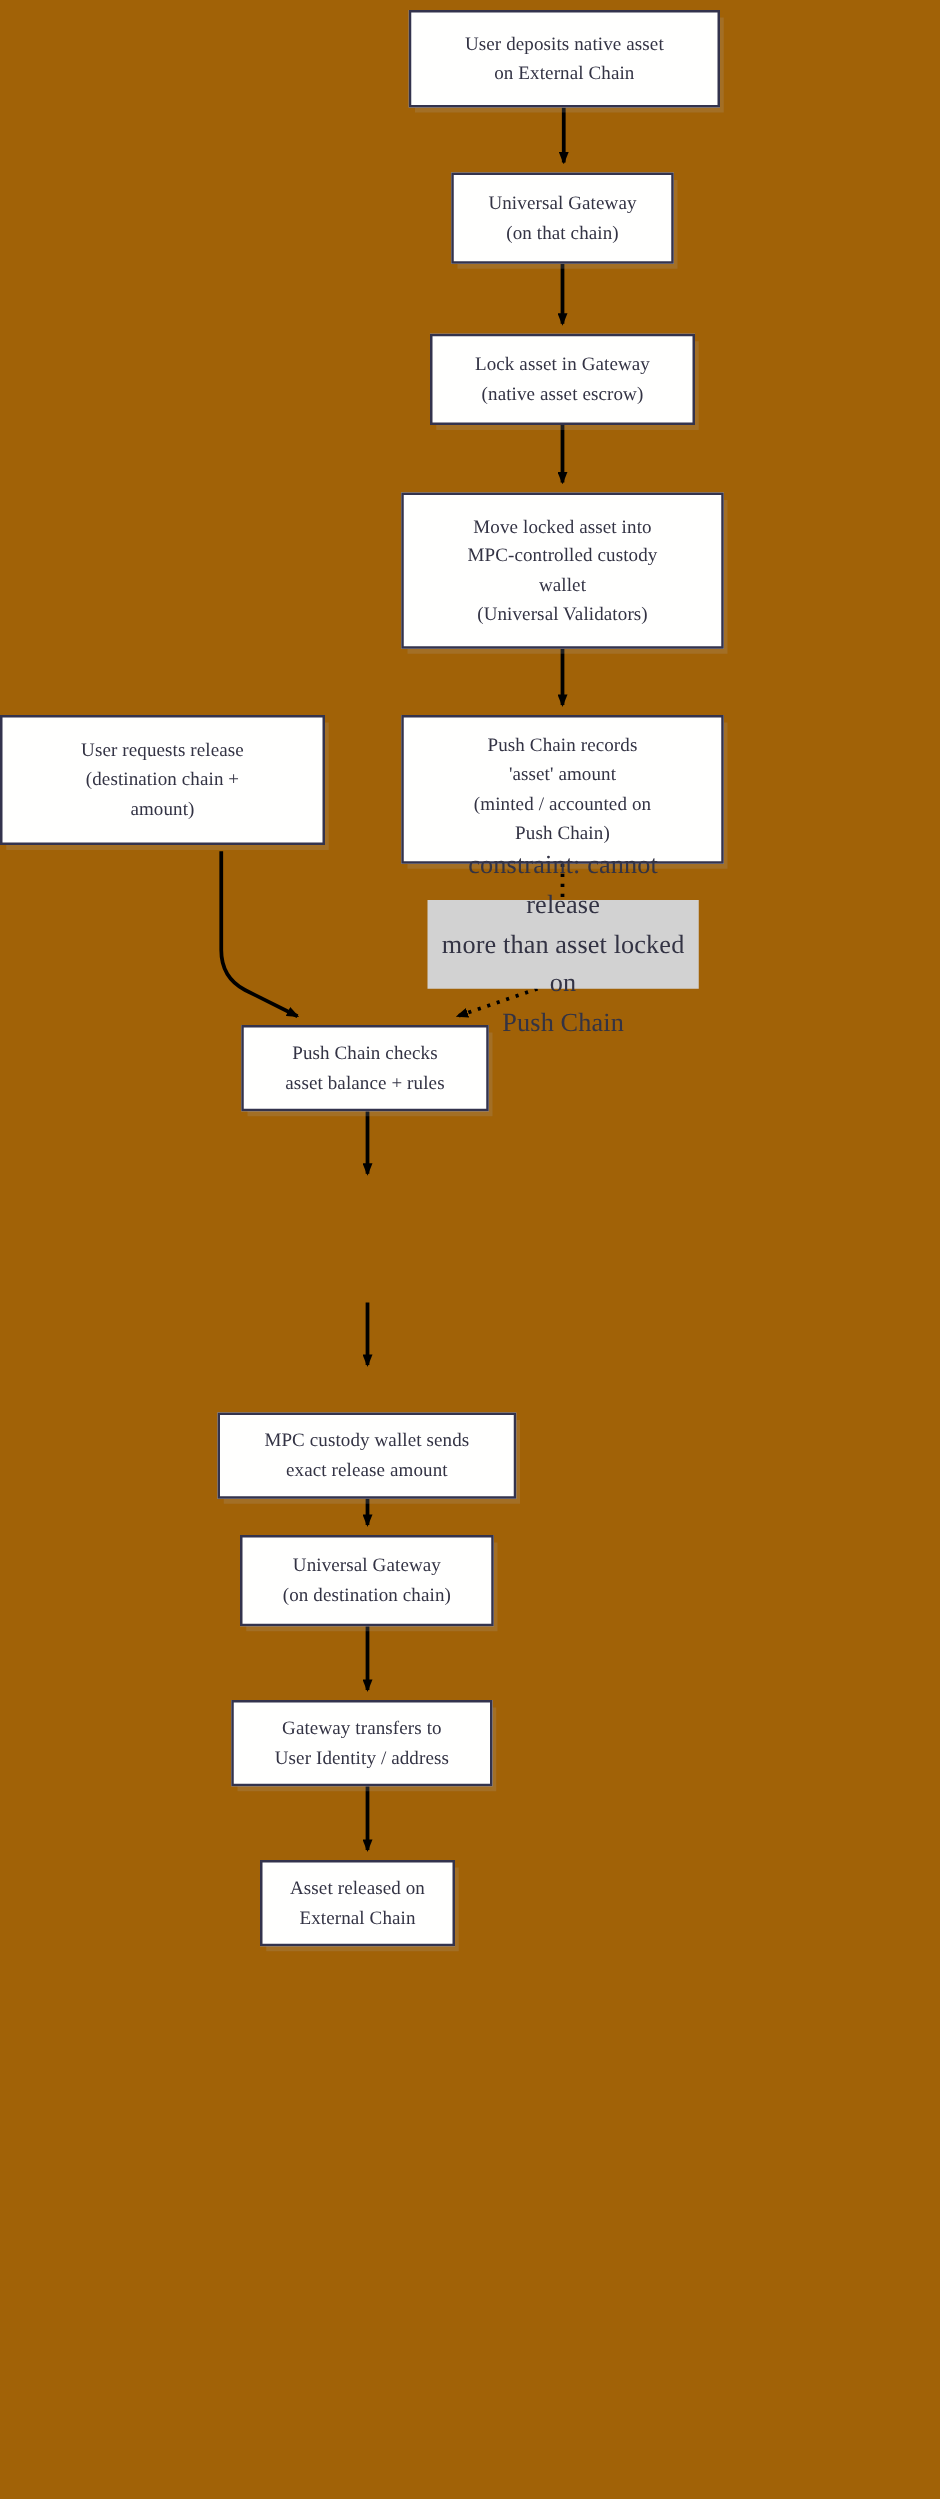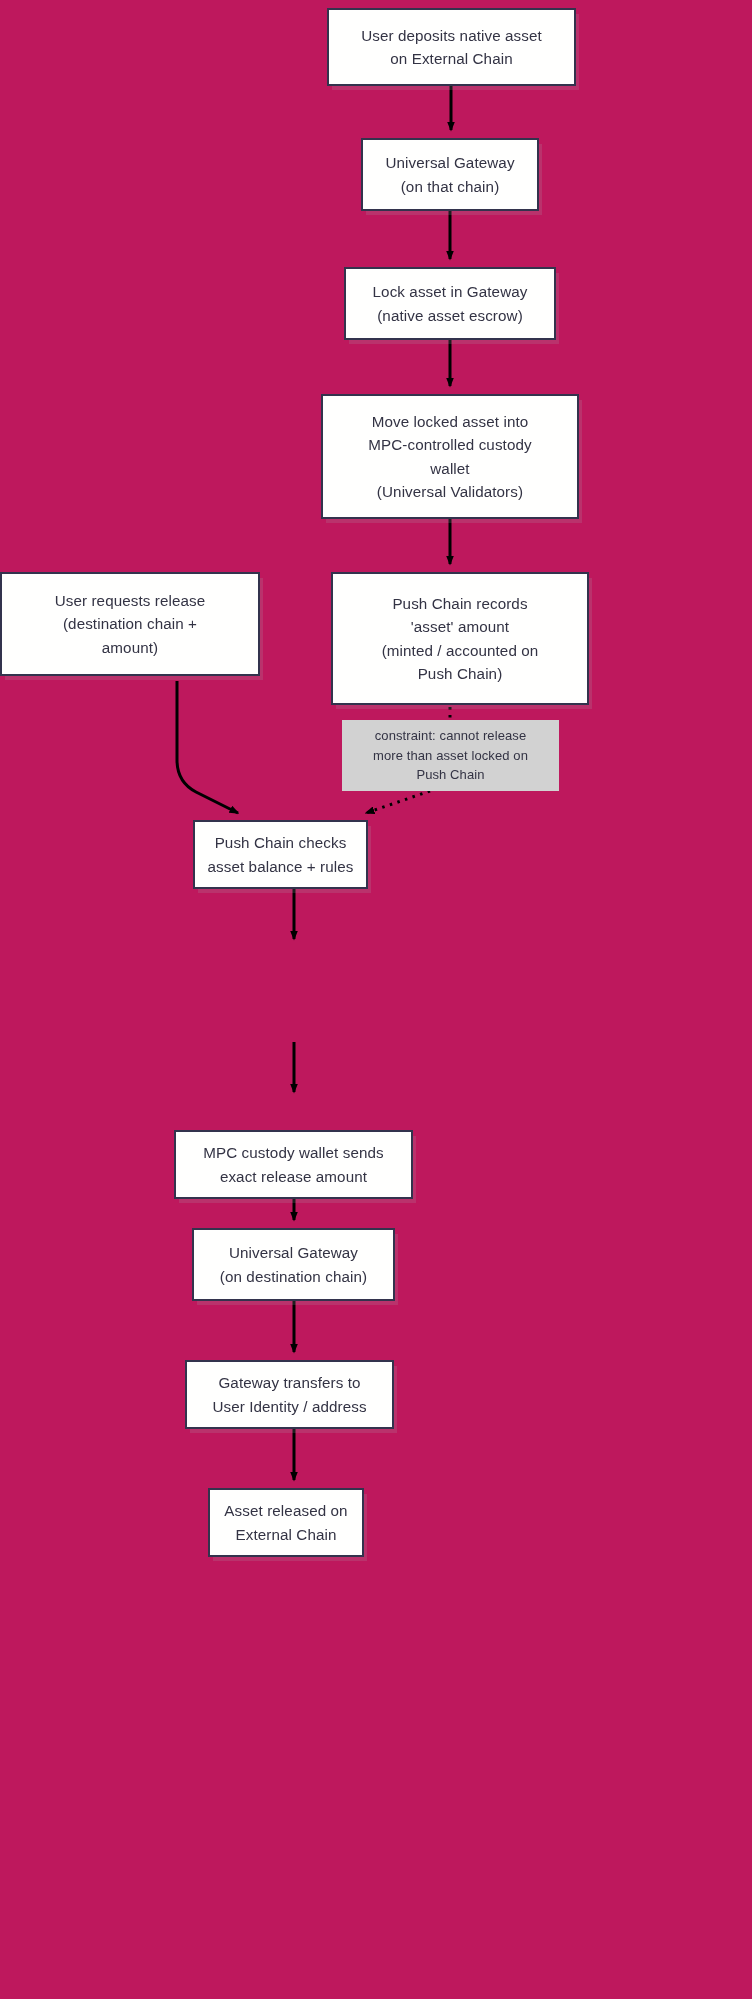--- a/index.html
+++ b/index.html
@@ -4,22 +4,22 @@
 <style>
   html, body {
     margin: 0;
     padding: 0;
     background: #ffffff;
   }
   #canvas {
     position: relative;
     width: 752px;
     height: 1999px;
-    background: #be185d;
-    font-family: Liberation Sans, sans-serif;
+    background: #a16207;
+    font-family: Liberation Serif, serif;
     overflow: hidden;
   }
   svg#edges {
     position: absolute;
     left: 0;
     top: 0;
     width: 752px;
     height: 1999px;
     pointer-events: none;
   }
@@ -47,21 +47,21 @@
   .note {
     position: absolute;
     box-sizing: border-box;
     border: none;
     background: #d2d2d2;
     color: #333344;
     display: flex;
     align-items: center;
     justify-content: center;
     text-align: center;
-    font-size: 13px;
+    font-size: 21px;
     line-height: 1.52;
     letter-spacing: 0.1px;
     z-index: 2;
   }
   .note .txt {
     display: block;
     white-space: pre-line;
     padding: 0 6px;
   }
 </style>
@@ -120,40 +120,40 @@
 (native asset escrow)</span>
   </div>
 
   <div class="node" style="left:321px;top:394px;width:258px;height:125px;">
     <span class="txt">Move locked asset into
 MPC-controlled custody
 wallet
 (Universal Validators)</span>
   </div>
 
-  <div class="node" style="left:321px;top:572px;width:258px;height:133px;margin-left:10px;">
+  <div class="node" style="left:321px;top:572px;width:258px;height:119px;">
     <span class="txt">Push Chain records
 'asset' amount
 (minted / accounted on
 Push Chain)</span>
   </div>
 
   <div class="node" style="left:0;top:572px;width:260px;height:104px;">
     <span class="txt">User requests release
 (destination chain +
 amount)</span>
   </div>
 
   <div class="note" style="left:342px;top:720px;width:217px;height:71px;">
     <span class="txt">constraint: cannot release
 more than asset locked on
 Push Chain</span>
   </div>
 
-  <div class="node" style="left:193px;top:820px;width:175px;height:69px;">
+  <div class="node" style="left:193px;top:820px;width:198px;height:69px;">
     <span class="txt">Push Chain checks
 asset balance + rules</span>
   </div>
 
 
   <div class="node" style="left:174px;top:1100px;width:239px;height:69px;margin-top:30px;">
     <span class="txt">MPC custody wallet sends
 exact release amount</span>
   </div>
 

